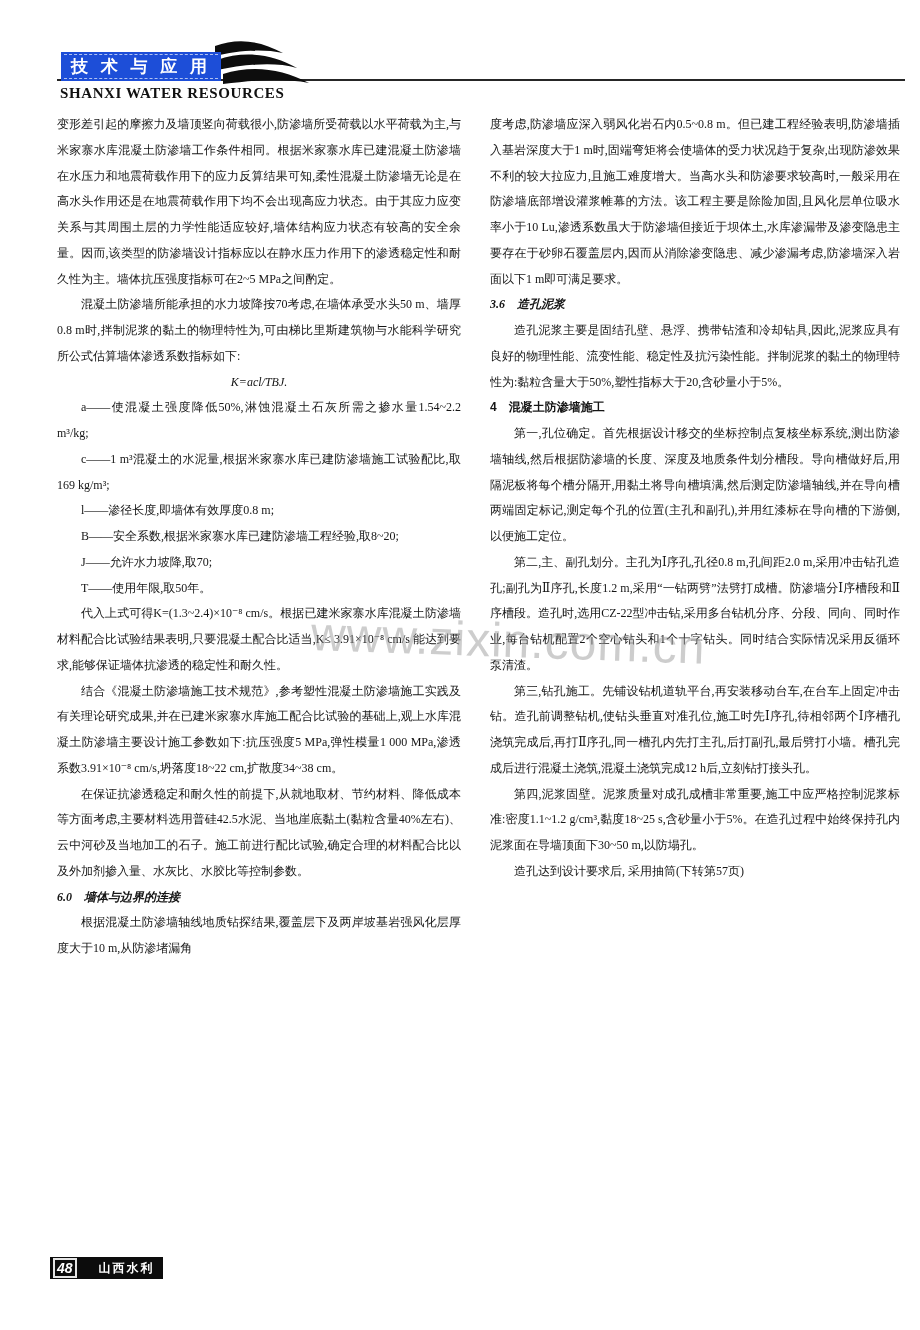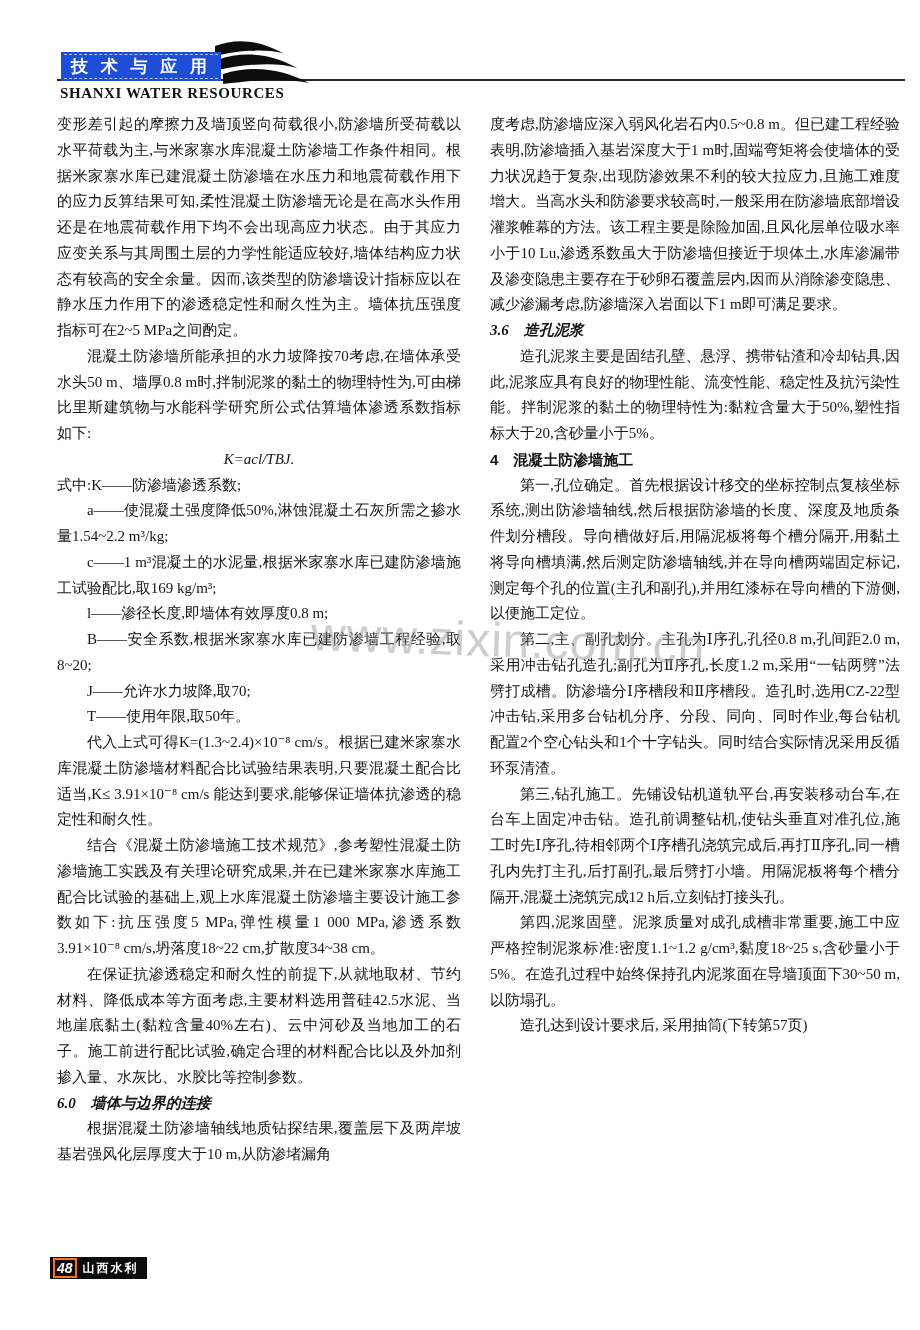--- a/index.html
+++ b/index.html
@@ -23,21 +23,21 @@
   .banner-box::after{bottom:2px;}
   .swoosh{position:absolute;left:213px;top:38px;z-index:2;}
   .header-rule{position:absolute;left:57px;top:79px;width:848px;height:2px;background:#262626;z-index:1;}
   .journal-en{
     position:absolute;left:60px;top:85px;font-weight:bold;font-size:15px;
     letter-spacing:.6px;font-family:"Liberation Serif","DejaVu Serif",serif;color:#111;
   }
   
   .col{
     position:absolute;top:112px;height:1142px;overflow:hidden;
-    font-size:15px;line-height:25.75px;text-align:justify;
+    font-size:12px;line-height:25.75px;text-align:justify;
   }
   .col-left{left:57px;width:404px;}
   .col-right{left:490px;width:410px;}
   p.blk{margin:0;padding:0;}
   .indent{text-indent:2em;}
   .formula{text-align:center;font-style:italic;}
   .h1{font-weight:bold;font-style:normal;font-family:"Liberation Sans","DejaVu Sans",sans-serif;}
   .h2{font-style:italic;font-weight:600;}
   
   .watermark{
@@ -45,27 +45,28 @@
     font-family:"Liberation Sans","DejaVu Sans",sans-serif;
     font-size:48px;color:rgba(150,150,150,.48);letter-spacing:1px;
     transform:rotate(2deg);transform-origin:left top;z-index:5;pointer-events:none;
   }
   
   .footer-bar{
     position:absolute;left:50px;top:1257px;height:20px;background:#0c0c0c;
     display:flex;align-items:center;gap:6px;padding:1px 8px 1px 3px;z-index:3;
   }
   .page-num-box{
-    border:2px solid #f97316;color:#fff;font-weight:bold;font-style:italic;
+    border:2px solid #e5e5e5;color:#fff;font-weight:bold;font-style:italic;
     font-size:14px;line-height:1;padding:1px 2px;
     font-family:"Liberation Sans","DejaVu Sans",sans-serif;
   }
   .journal-cn{
     color:#fff;font-size:12px;font-weight:bold;letter-spacing:2px;
     font-family:"Liberation Sans","DejaVu Sans",sans-serif;
+    margin-left:16px;
   }
 </style>
 </head>
 <body>
 
 <div>
   <div class="banner-box">
     <span>技 术 与 应 用</span>
   </div>
   <svg class="swoosh" width="96" height="46" viewBox="0 0 96 46" xmlns="http://www.w3.org/2000/svg">
@@ -76,41 +77,40 @@
   <div class="header-rule"></div>
   <div class="journal-en">SHANXI WATER RESOURCES</div>
 </div>
 
 <div class="watermark">www.zixin.com.cn</div>
 
 <div class="col col-left" id="col-left">
     <p class="blk body">变形差引起的摩擦力及墙顶竖向荷载很小,防渗墙所受荷载以水平荷载为主,与米家寨水库混凝土防渗墙工作条件相同。根据米家寨水库已建混凝土防渗墙在水压力和地震荷载作用下的应力反算结果可知,柔性混凝土防渗墙无论是在高水头作用还是在地震荷载作用下均不会出现高应力状态。由于其应力应变关系与其周围土层的力学性能适应较好,墙体结构应力状态有较高的安全余量。因而,该类型的防渗墙设计指标应以在静水压力作用下的渗透稳定性和耐久性为主。墙体抗压强度指标可在2~5 MPa之间酌定。</p>
     <p class="blk body indent">混凝土防渗墙所能承担的水力坡降按70考虑,在墙体承受水头50 m、墙厚0.8 m时,拌制泥浆的黏土的物理特性为,可由梯比里斯建筑物与水能科学研究所公式估算墙体渗透系数指标如下:</p>
     <p class="blk formula">K=acl/TBJ.</p>
-    <p class="blk def">式中:K——防渗墙渗透系数;</p>
     <p class="blk def indent">a——使混凝土强度降低50%,淋蚀混凝土石灰所需之掺水量1.54~2.2 m³/kg;</p>
     <p class="blk def indent">c——1 m³混凝土的水泥量,根据米家寨水库已建防渗墙施工试验配比,取169 kg/m³;</p>
     <p class="blk def indent">l——渗径长度,即墙体有效厚度0.8 m;</p>
     <p class="blk def indent">B——安全系数,根据米家寨水库已建防渗墙工程经验,取8~20;</p>
     <p class="blk def indent">J——允许水力坡降,取70;</p>
     <p class="blk def indent">T——使用年限,取50年。</p>
     <p class="blk body indent">代入上式可得K=(1.3~2.4)×10⁻⁸ cm/s。根据已建米家寨水库混凝土防渗墙材料配合比试验结果表明,只要混凝土配合比适当,K≤ 3.91×10⁻⁸ cm/s 能达到要求,能够保证墙体抗渗透的稳定性和耐久性。</p>
     <p class="blk body indent">结合《混凝土防渗墙施工技术规范》,参考塑性混凝土防渗墙施工实践及有关理论研究成果,并在已建米家寨水库施工配合比试验的基础上,观上水库混凝土防渗墙主要设计施工参数如下:抗压强度5 MPa,弹性模量1 000 MPa,渗透系数3.91×10⁻⁸ cm/s,坍落度18~22 cm,扩散度34~38 cm。</p>
     <p class="blk body indent">在保证抗渗透稳定和耐久性的前提下,从就地取材、节约材料、降低成本等方面考虑,主要材料选用普硅42.5水泥、当地崖底黏土(黏粒含量40%左右)、云中河砂及当地加工的石子。施工前进行配比试验,确定合理的材料配合比以及外加剂掺入量、水灰比、水胶比等控制参数。</p>
     <p class="blk h2">6.0　墙体与边界的连接</p>
     <p class="blk body indent">根据混凝土防渗墙轴线地质钻探结果,覆盖层下及两岸坡基岩强风化层厚度大于10 m,从防渗堵漏角</p>
   </div>
 <div class="col col-right" id="col-right">
     <p class="blk body">度考虑,防渗墙应深入弱风化岩石内0.5~0.8 m。但已建工程经验表明,防渗墙插入基岩深度大于1 m时,固端弯矩将会使墙体的受力状况趋于复杂,出现防渗效果不利的较大拉应力,且施工难度增大。当高水头和防渗要求较高时,一般采用在防渗墙底部增设灌浆帷幕的方法。该工程主要是除险加固,且风化层单位吸水率小于10 Lu,渗透系数虽大于防渗墙但接近于坝体土,水库渗漏带及渗变隐患主要存在于砂卵石覆盖层内,因而从消除渗变隐患、减少渗漏考虑,防渗墙深入岩面以下1 m即可满足要求。</p>
     <p class="blk h2">3.6　造孔泥浆</p>
     <p class="blk body indent">造孔泥浆主要是固结孔壁、悬浮、携带钻渣和冷却钻具,因此,泥浆应具有良好的物理性能、流变性能、稳定性及抗污染性能。拌制泥浆的黏土的物理特性为:黏粒含量大于50%,塑性指标大于20,含砂量小于5%。</p>
     <p class="blk h1">4　混凝土防渗墙施工</p>
     <p class="blk body indent">第一,孔位确定。首先根据设计移交的坐标控制点复核坐标系统,测出防渗墙轴线,然后根据防渗墙的长度、深度及地质条件划分槽段。导向槽做好后,用隔泥板将每个槽分隔开,用黏土将导向槽填满,然后测定防渗墙轴线,并在导向槽两端固定标记,测定每个孔的位置(主孔和副孔),并用红漆标在导向槽的下游侧,以便施工定位。</p>
     <p class="blk body indent">第二,主、副孔划分。主孔为Ⅰ序孔,孔径0.8 m,孔间距2.0 m,采用冲击钻孔造孔;副孔为Ⅱ序孔,长度1.2 m,采用“一钻两劈”法劈打成槽。防渗墙分Ⅰ序槽段和Ⅱ序槽段。造孔时,选用CZ-22型冲击钻,采用多台钻机分序、分段、同向、同时作业,每台钻机配置2个空心钻头和1个十字钻头。同时结合实际情况采用反循环泵清渣。</p>
-    <p class="blk body indent">第三,钻孔施工。先铺设钻机道轨平台,再安装移动台车,在台车上固定冲击钻。造孔前调整钻机,使钻头垂直对准孔位,施工时先Ⅰ序孔,待相邻两个Ⅰ序槽孔浇筑完成后,再打Ⅱ序孔,同一槽孔内先打主孔,后打副孔,最后劈打小墙。用隔泥板将每个槽分隔开,混凝土浇筑完成12 h后,立刻钻打接头孔。</p>
+    <p class="blk body indent">第三,钻孔施工。先铺设钻机道轨平台,再安装移动台车,在台车上固定冲击钻。造孔前调整钻机,使钻头垂直对准孔位,施工时先Ⅰ序孔,待相邻两个Ⅰ序槽孔浇筑完成后,再打Ⅱ序孔,同一槽孔内先打主孔,后打副孔,最后劈打小墙。槽孔完成后进行混凝土浇筑,混凝土浇筑完成12 h后,立刻钻打接头孔。</p>
     <p class="blk body indent">第四,泥浆固壁。泥浆质量对成孔成槽非常重要,施工中应严格控制泥浆标准:密度1.1~1.2 g/cm³,黏度18~25 s,含砂量小于5%。在造孔过程中始终保持孔内泥浆面在导墙顶面下30~50 m,以防塌孔。</p>
     <p class="blk body indent">造孔达到设计要求后, 采用抽筒(下转第57页)</p>
   </div>
 
 <div class="footer-bar">
   <span class="page-num-box">48</span>
   <span class="journal-cn">山西水利</span>
 </div>
 
 </body></html>

